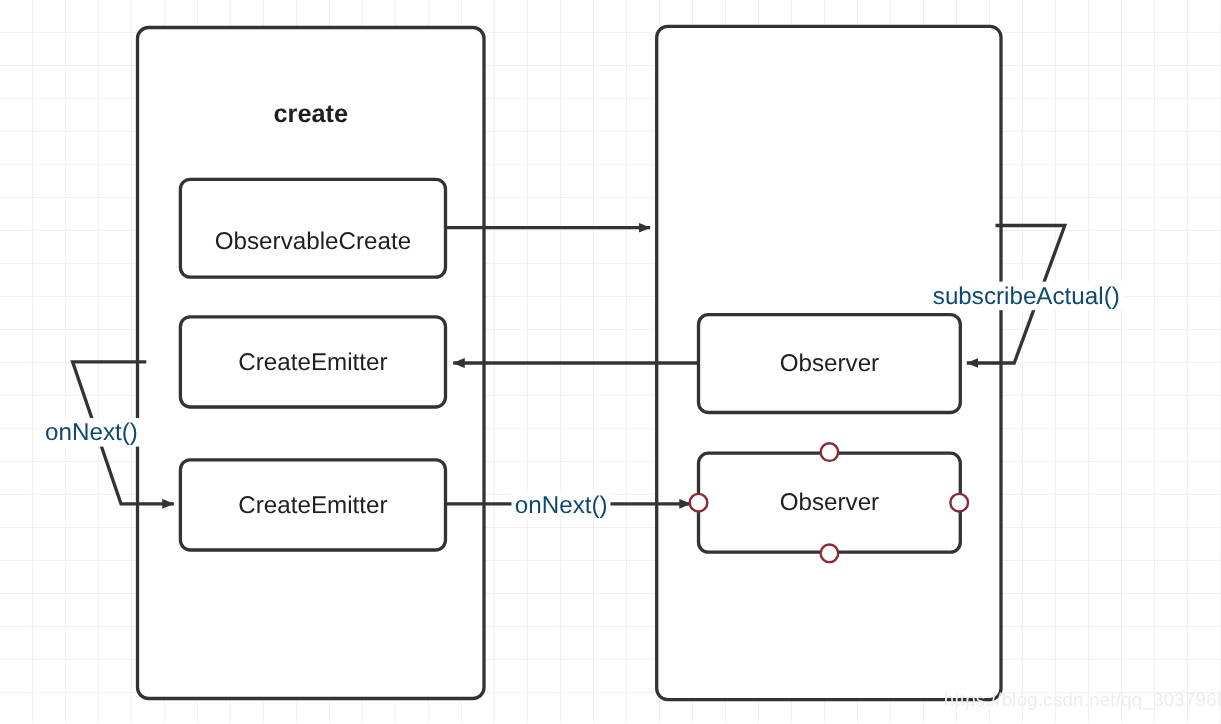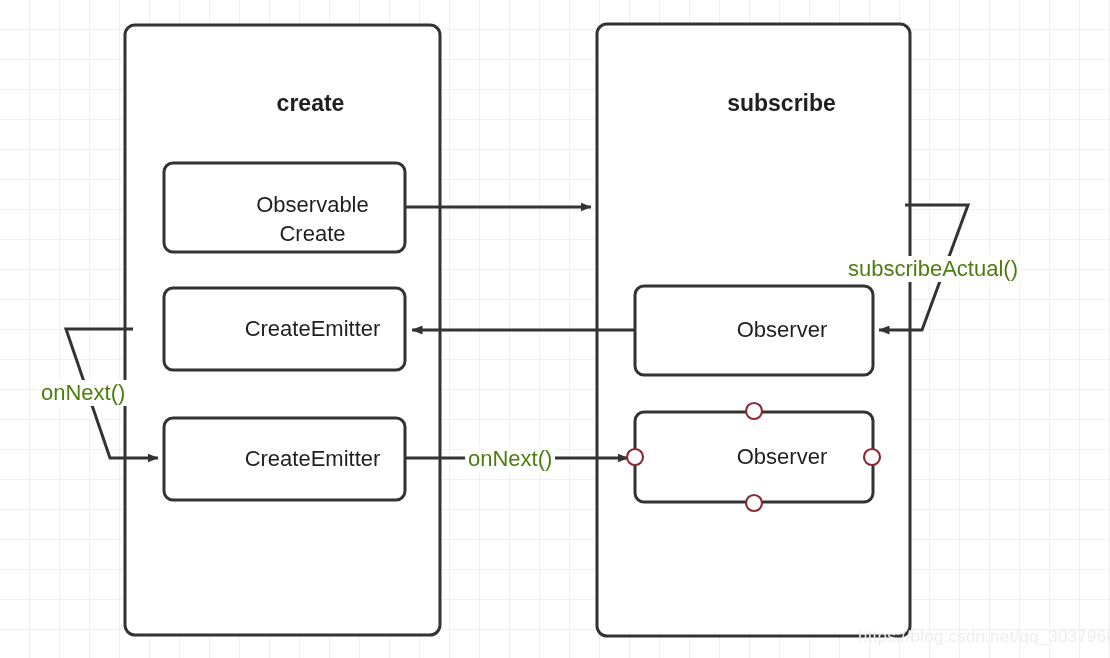--- a/index.html
+++ b/index.html
@@ -30,35 +30,34 @@
   .node-text {
     position: absolute;
     display: flex;
     align-items: center;
     justify-content: center;
     text-align: center;
     color: #1f1f1f;
     font-family: "Liberation Sans", sans-serif;
     pointer-events: none;
     line-height: 1.28;
-    margin-left: 28px;
   }
   .container-title {
     font-size: 23px;
     font-weight: 700;
   }
   .box-label {
     font-size: 22px;
     font-weight: 400;
   }
   .edge-label {
     position: absolute;
     font-family: "Liberation Sans", sans-serif;
     font-size: 22px;
-    color: #4d7c0f;
+    color: #0c4a6e;
     background: #ffffff;
     padding: 0 3px;
     white-space: nowrap;
   }
   .watermark {
     position: absolute;
     left: 858px;
     top: 627px;
     font-family: "Liberation Sans", sans-serif;
     font-size: 17px;
@@ -104,23 +103,22 @@
     <rect x="635" y="412" width="238" height="90" rx="9" ry="9" fill="#ffffff" stroke="#333333" stroke-width="3"></rect>
 
     <circle cx="754" cy="411" r="8" fill="#ffffff" stroke="#8b2a35" stroke-width="2.2"></circle>
     <circle cx="754" cy="503" r="8" fill="#ffffff" stroke="#8b2a35" stroke-width="2.2"></circle>
     <circle cx="635" cy="457" r="8" fill="#ffffff" stroke="#8b2a35" stroke-width="2.2"></circle>
     <circle cx="872" cy="457" r="8" fill="#ffffff" stroke="#8b2a35" stroke-width="2.2"></circle>
   </svg>
 
   <div class="node-text container-title" style="left:125px; top:88px; width:315px; height:32px;">create</div>
 
-  <div class="node-text container-title" style="left:597px; top:88px; width:313px; height:32px;">subscribe</div>
 
-  <div class="node-text box-label" style="left:164px; top:163px; width:241px; height:113px; flex-direction:column;">
+  <div class="node-text box-label" style="left:164px; top:163px; width:241px; height:113px; flex-direction:row;">
     <span>Observable</span>
     <span>Create</span>
   </div>
 
   <div class="node-text box-label" style="left:164px; top:288px; width:241px; height:82px;">CreateEmitter</div>
 
   <div class="node-text box-label" style="left:164px; top:418px; width:241px; height:82px;">CreateEmitter</div>
 
   <div class="node-text box-label" style="left:635px; top:286px; width:238px; height:89px;">Observer</div>
 

